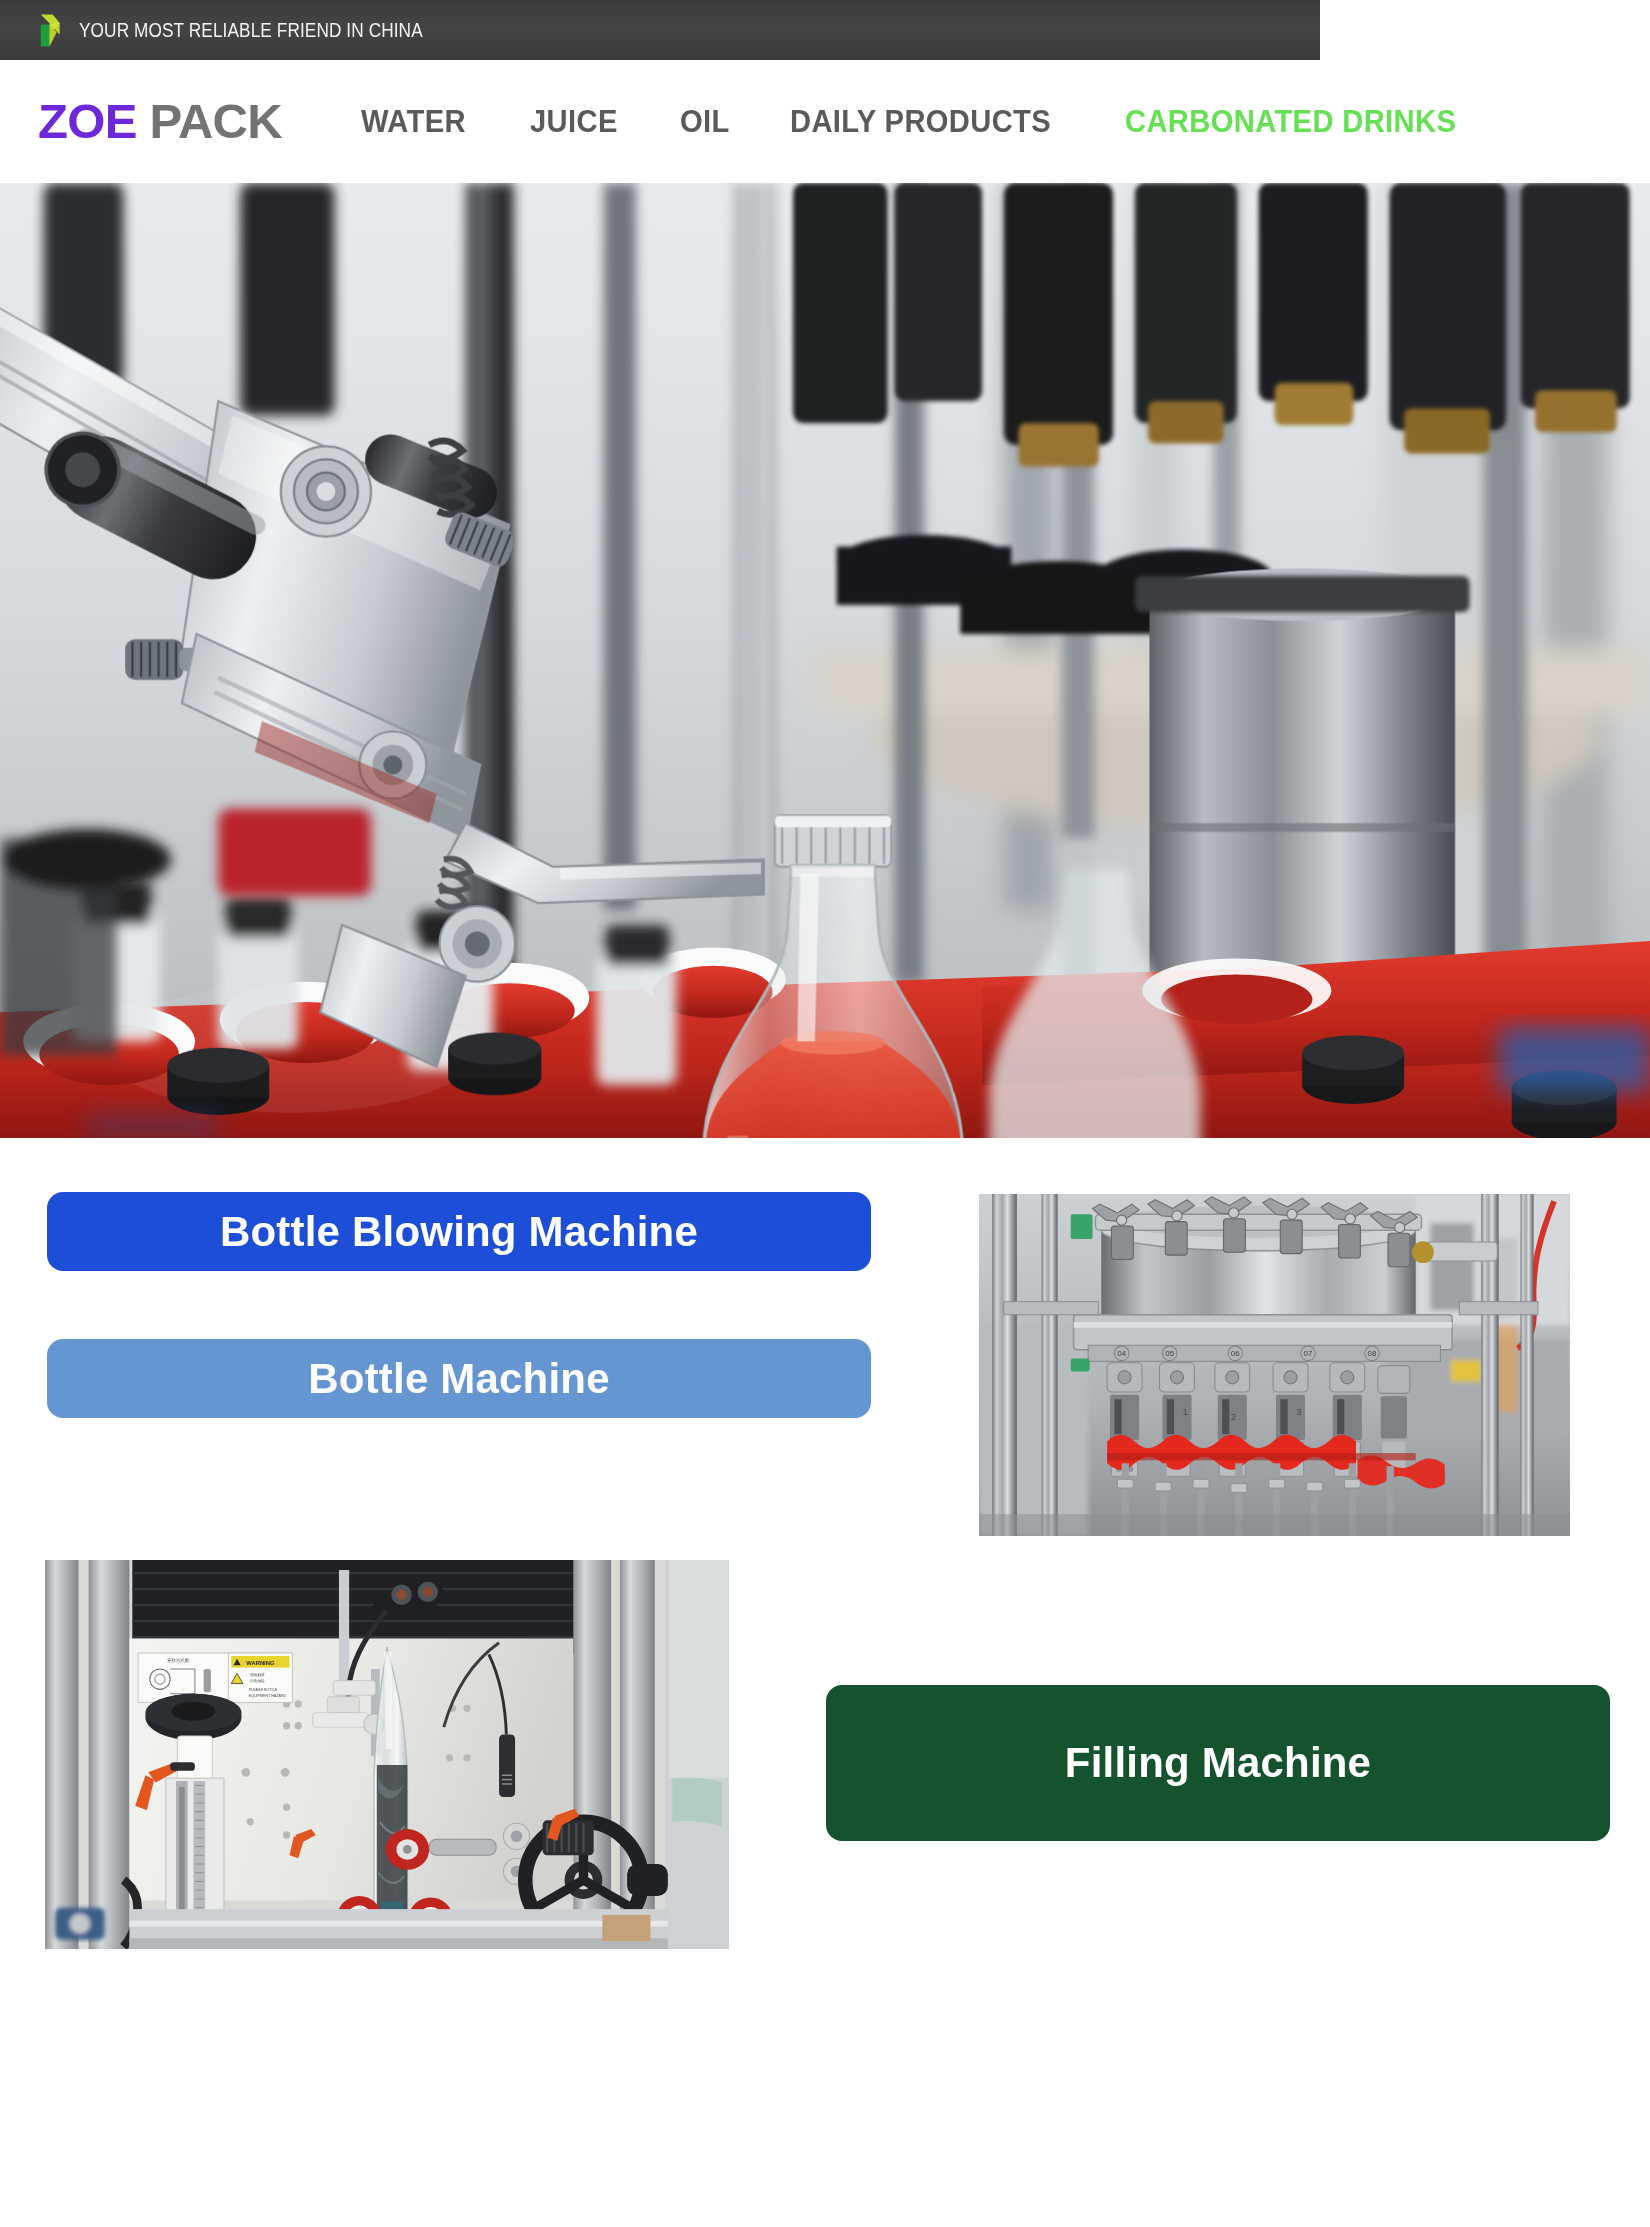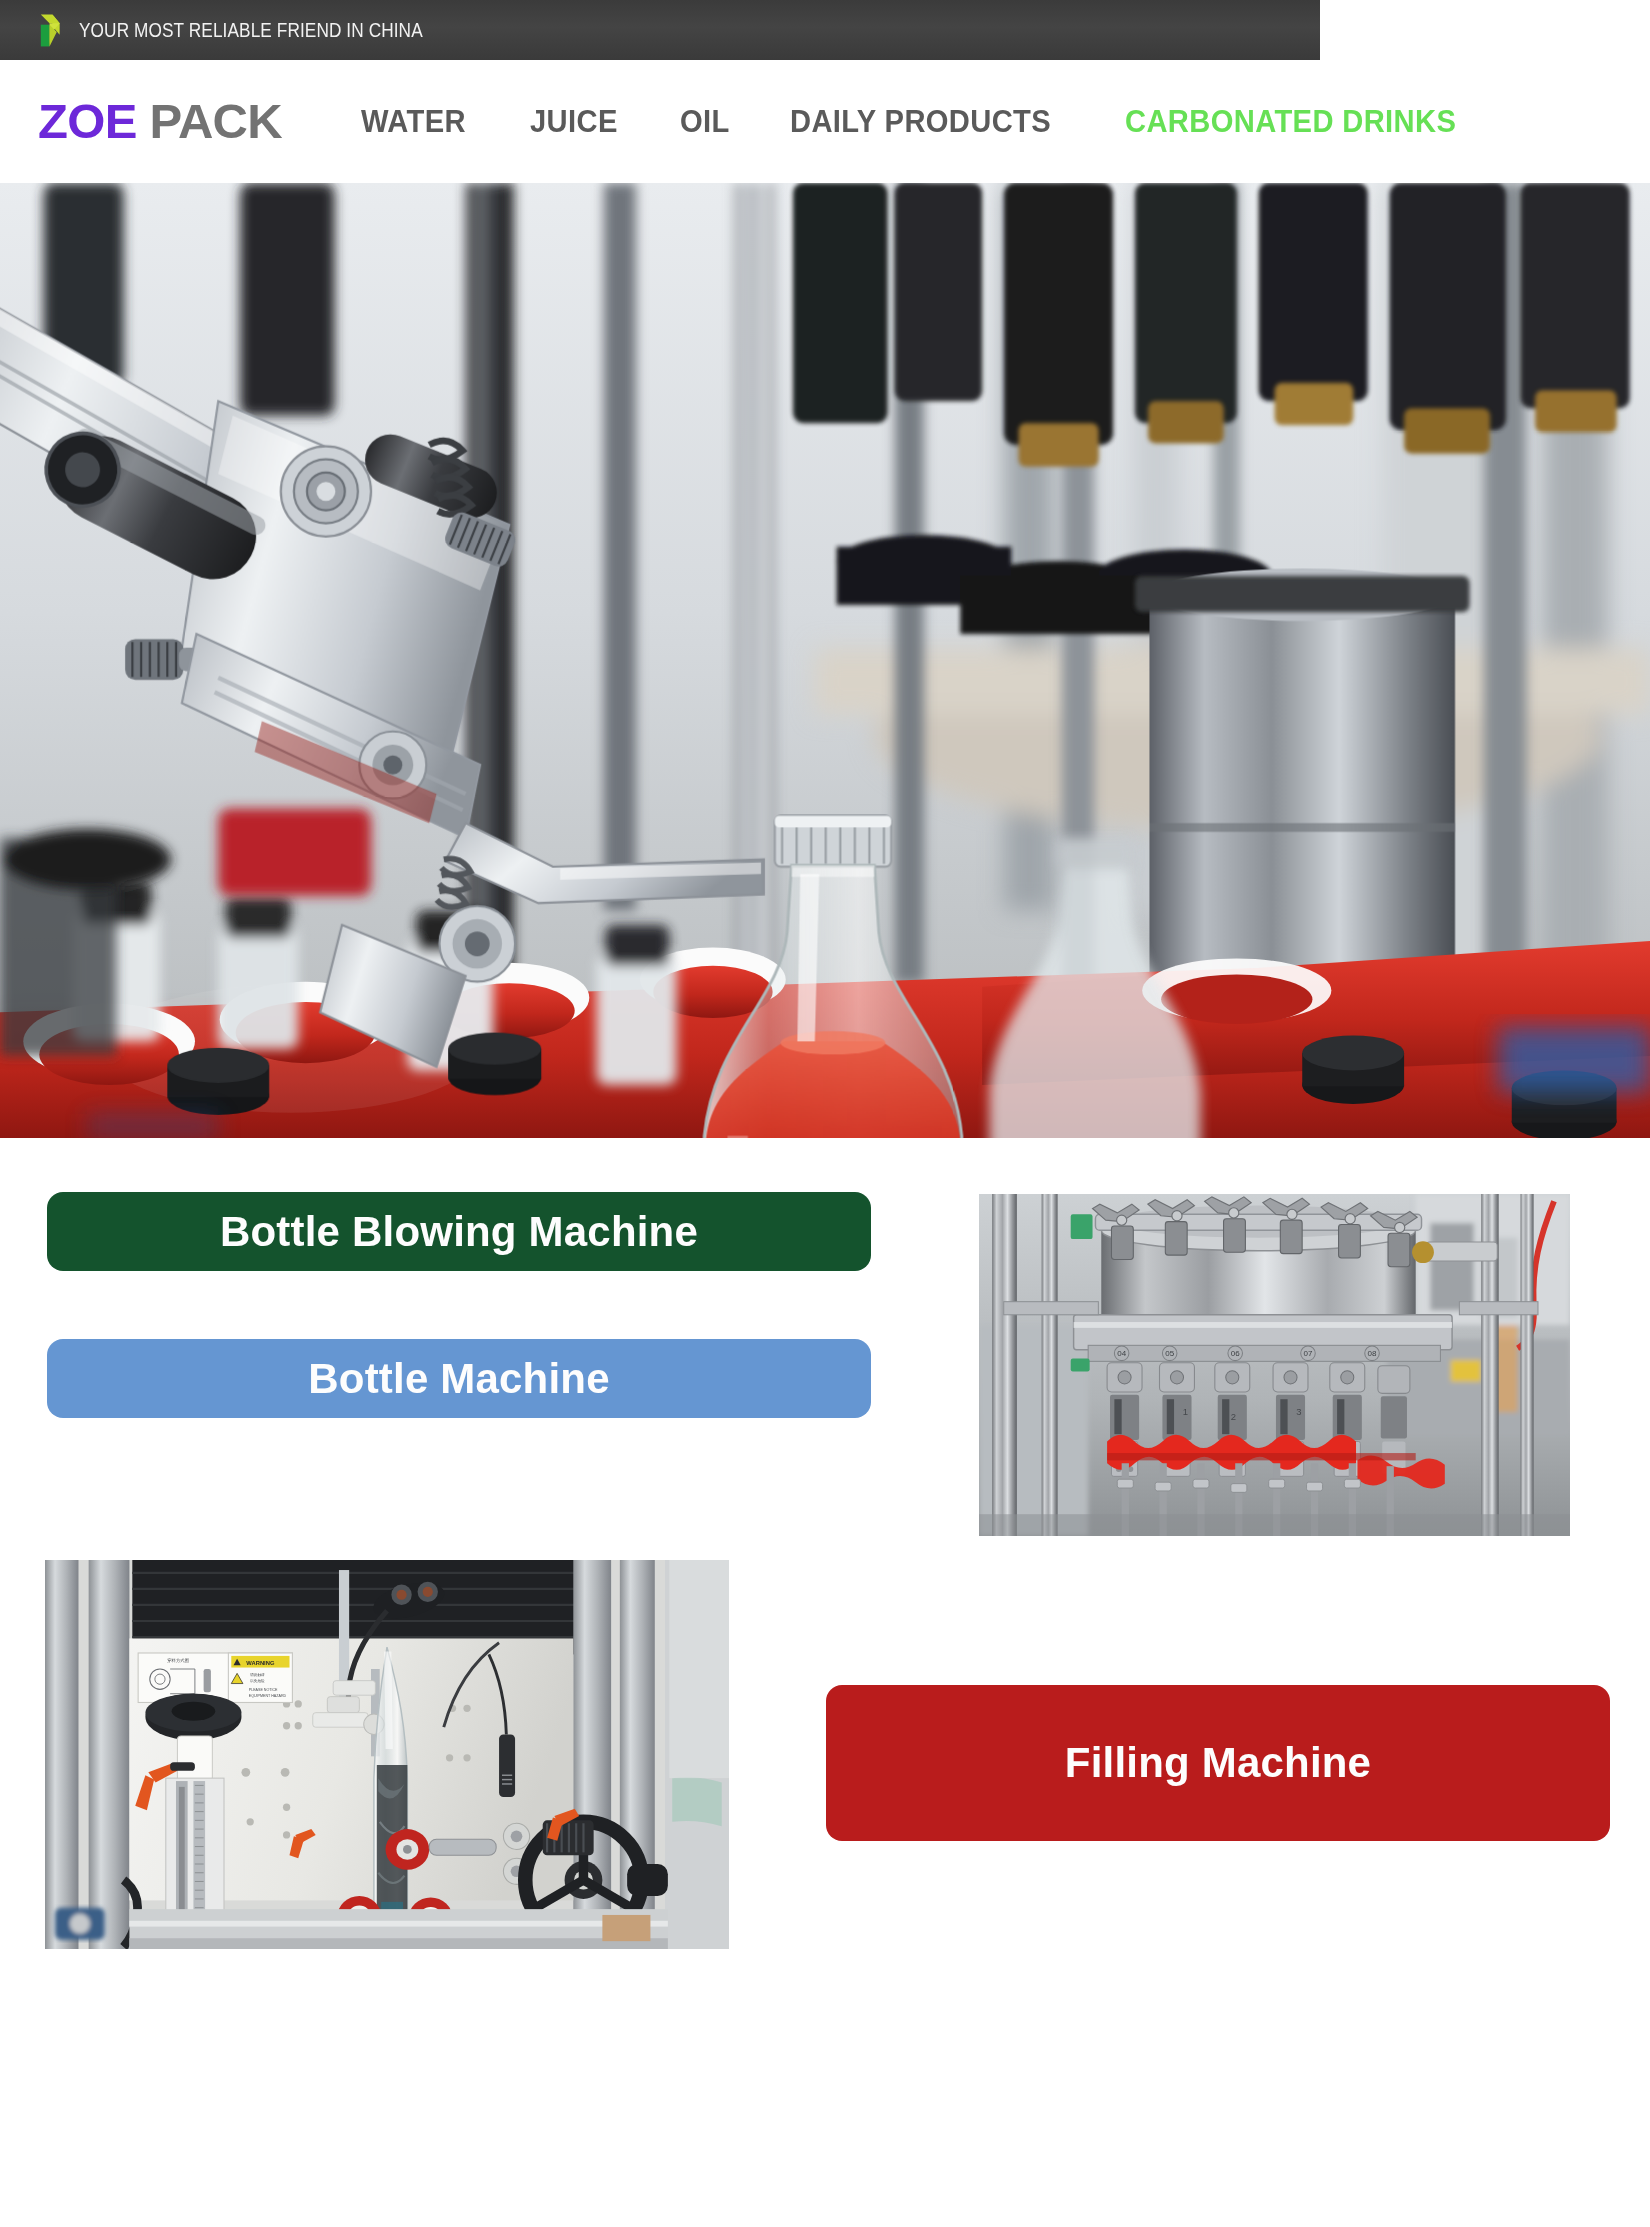--- a/index.html
+++ b/index.html
@@ -106,23 +106,23 @@
     justify-content: center;
     color: #fdfdfd;
     font-family: "Liberation Sans Narrow", "Liberation Sans", sans-serif;
     font-size: 42px;
     font-weight: 700;
     letter-spacing: 0.2px;
     white-space: nowrap;
     cursor: pointer;
     border: none;
   }
-  .pill-bottle { left: 47px; top: 53px;  width: 824px; height: 79px; background: #14532d; }
+  .pill-bottle { left: 47px; top: 53px;  width: 824px; height: 79px; background: #1d4ed8; }
   .pill-label  { left: 47px; top: 200px; width: 824px; height: 79px; background: #6596d2; }
-  .pill-fill   { left: 826px; top: 546px; width: 784px; height: 156px; background: #b91c1c; }
+  .pill-fill   { left: 826px; top: 546px; width: 784px; height: 156px; background: #14532d; }
 
   .photo {
     position: absolute;
     overflow: hidden;
     background: #4d7c0f;
   }
   .photo svg { display: block; width: 100%; height: 100%; }
   .photo-filling { left: 979px; top: 55px;  width: 591px; height: 342px; }
   .photo-label   { left: 45px;   top: 421px; width: 684px; height: 389px; }
 

